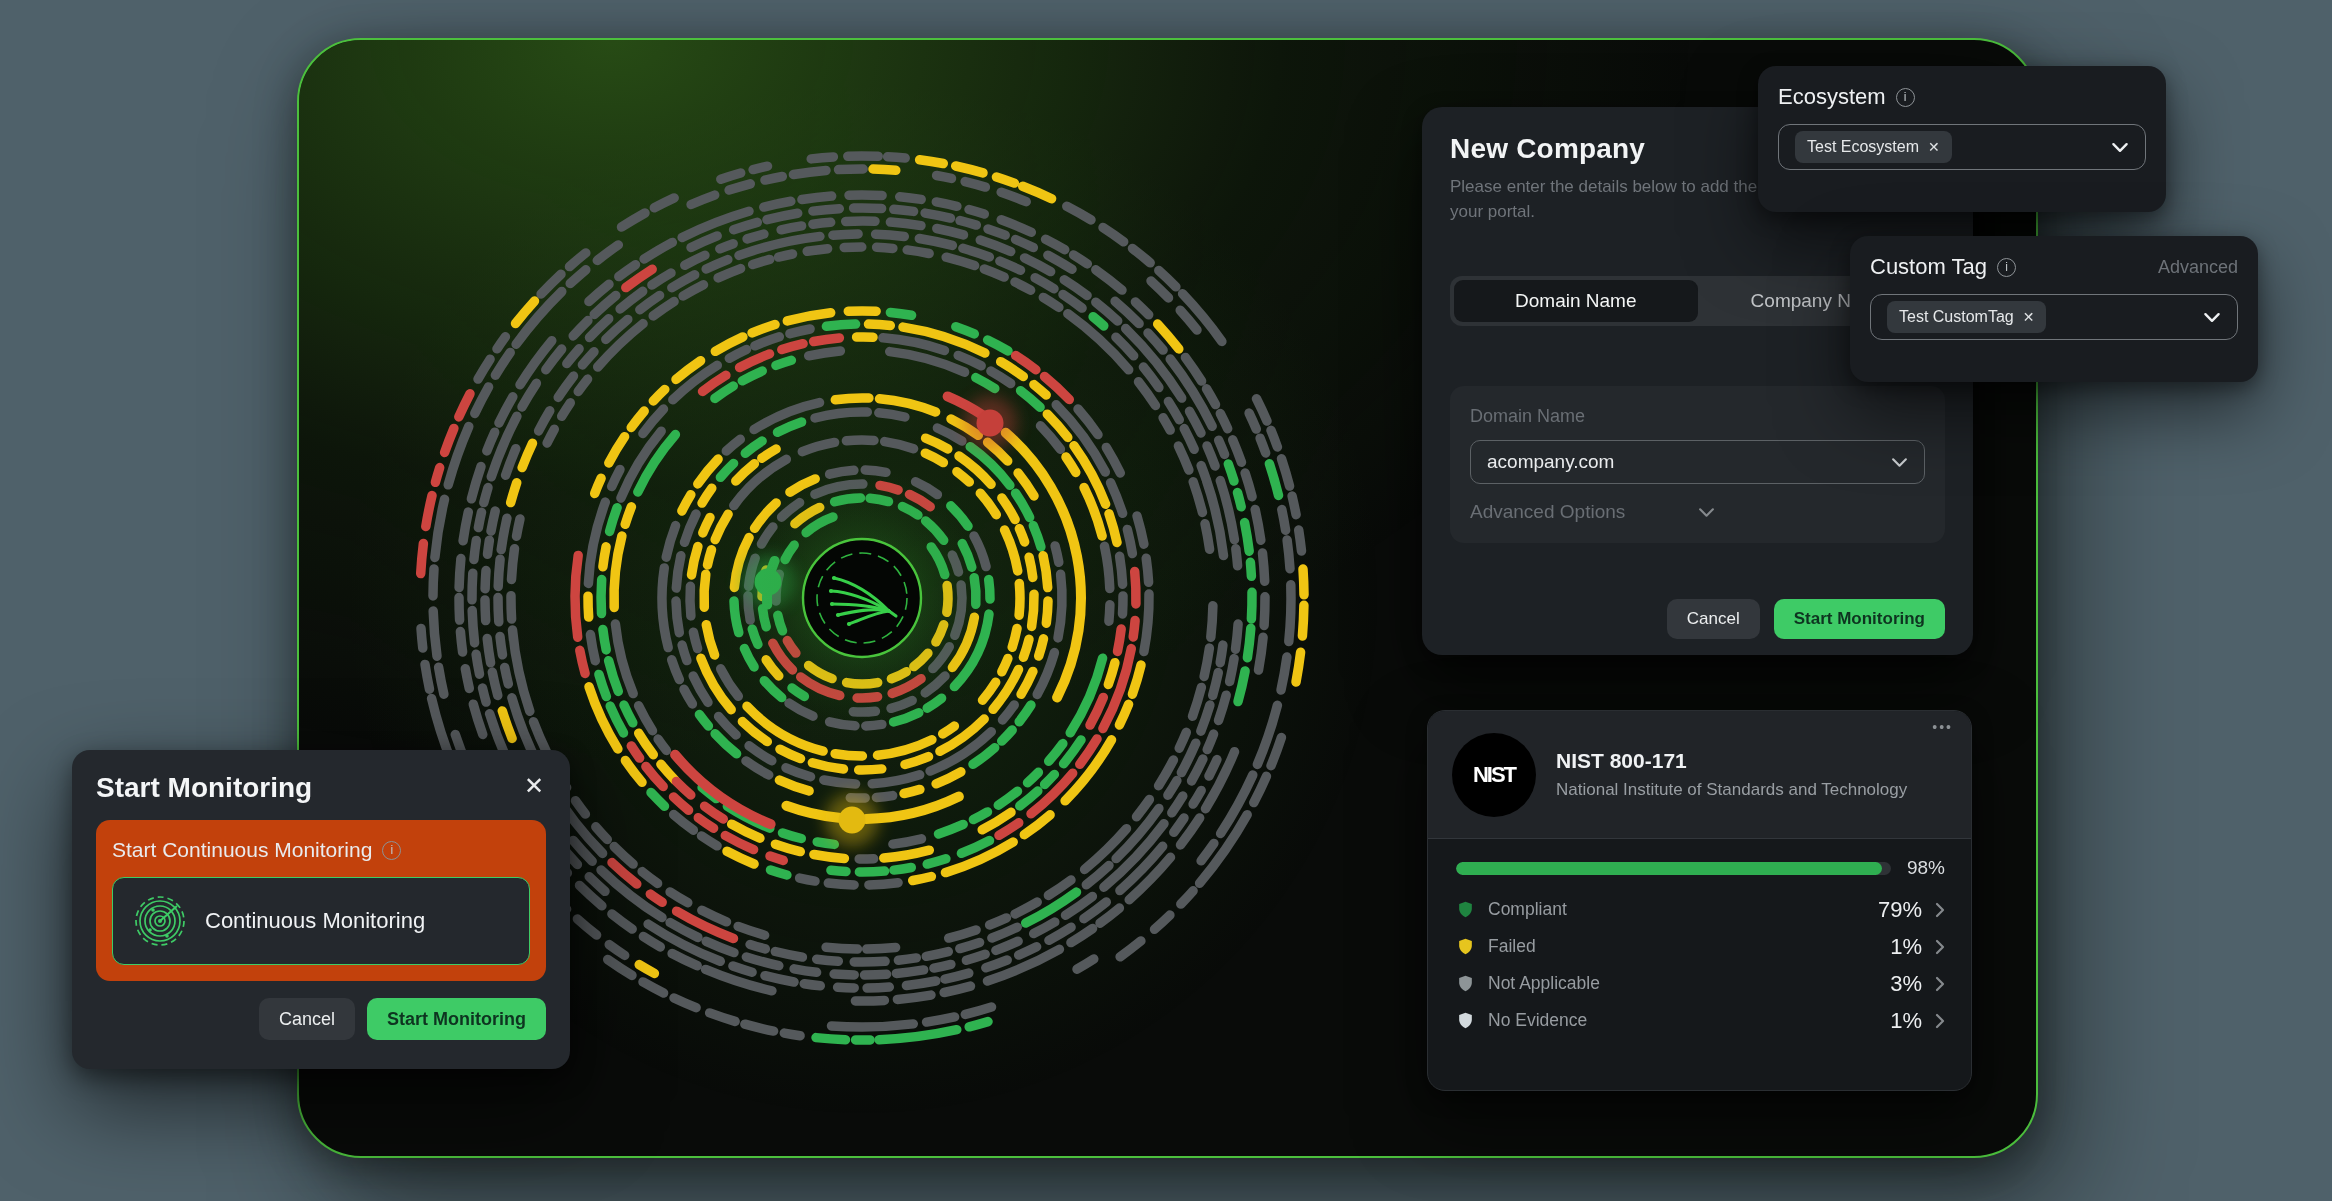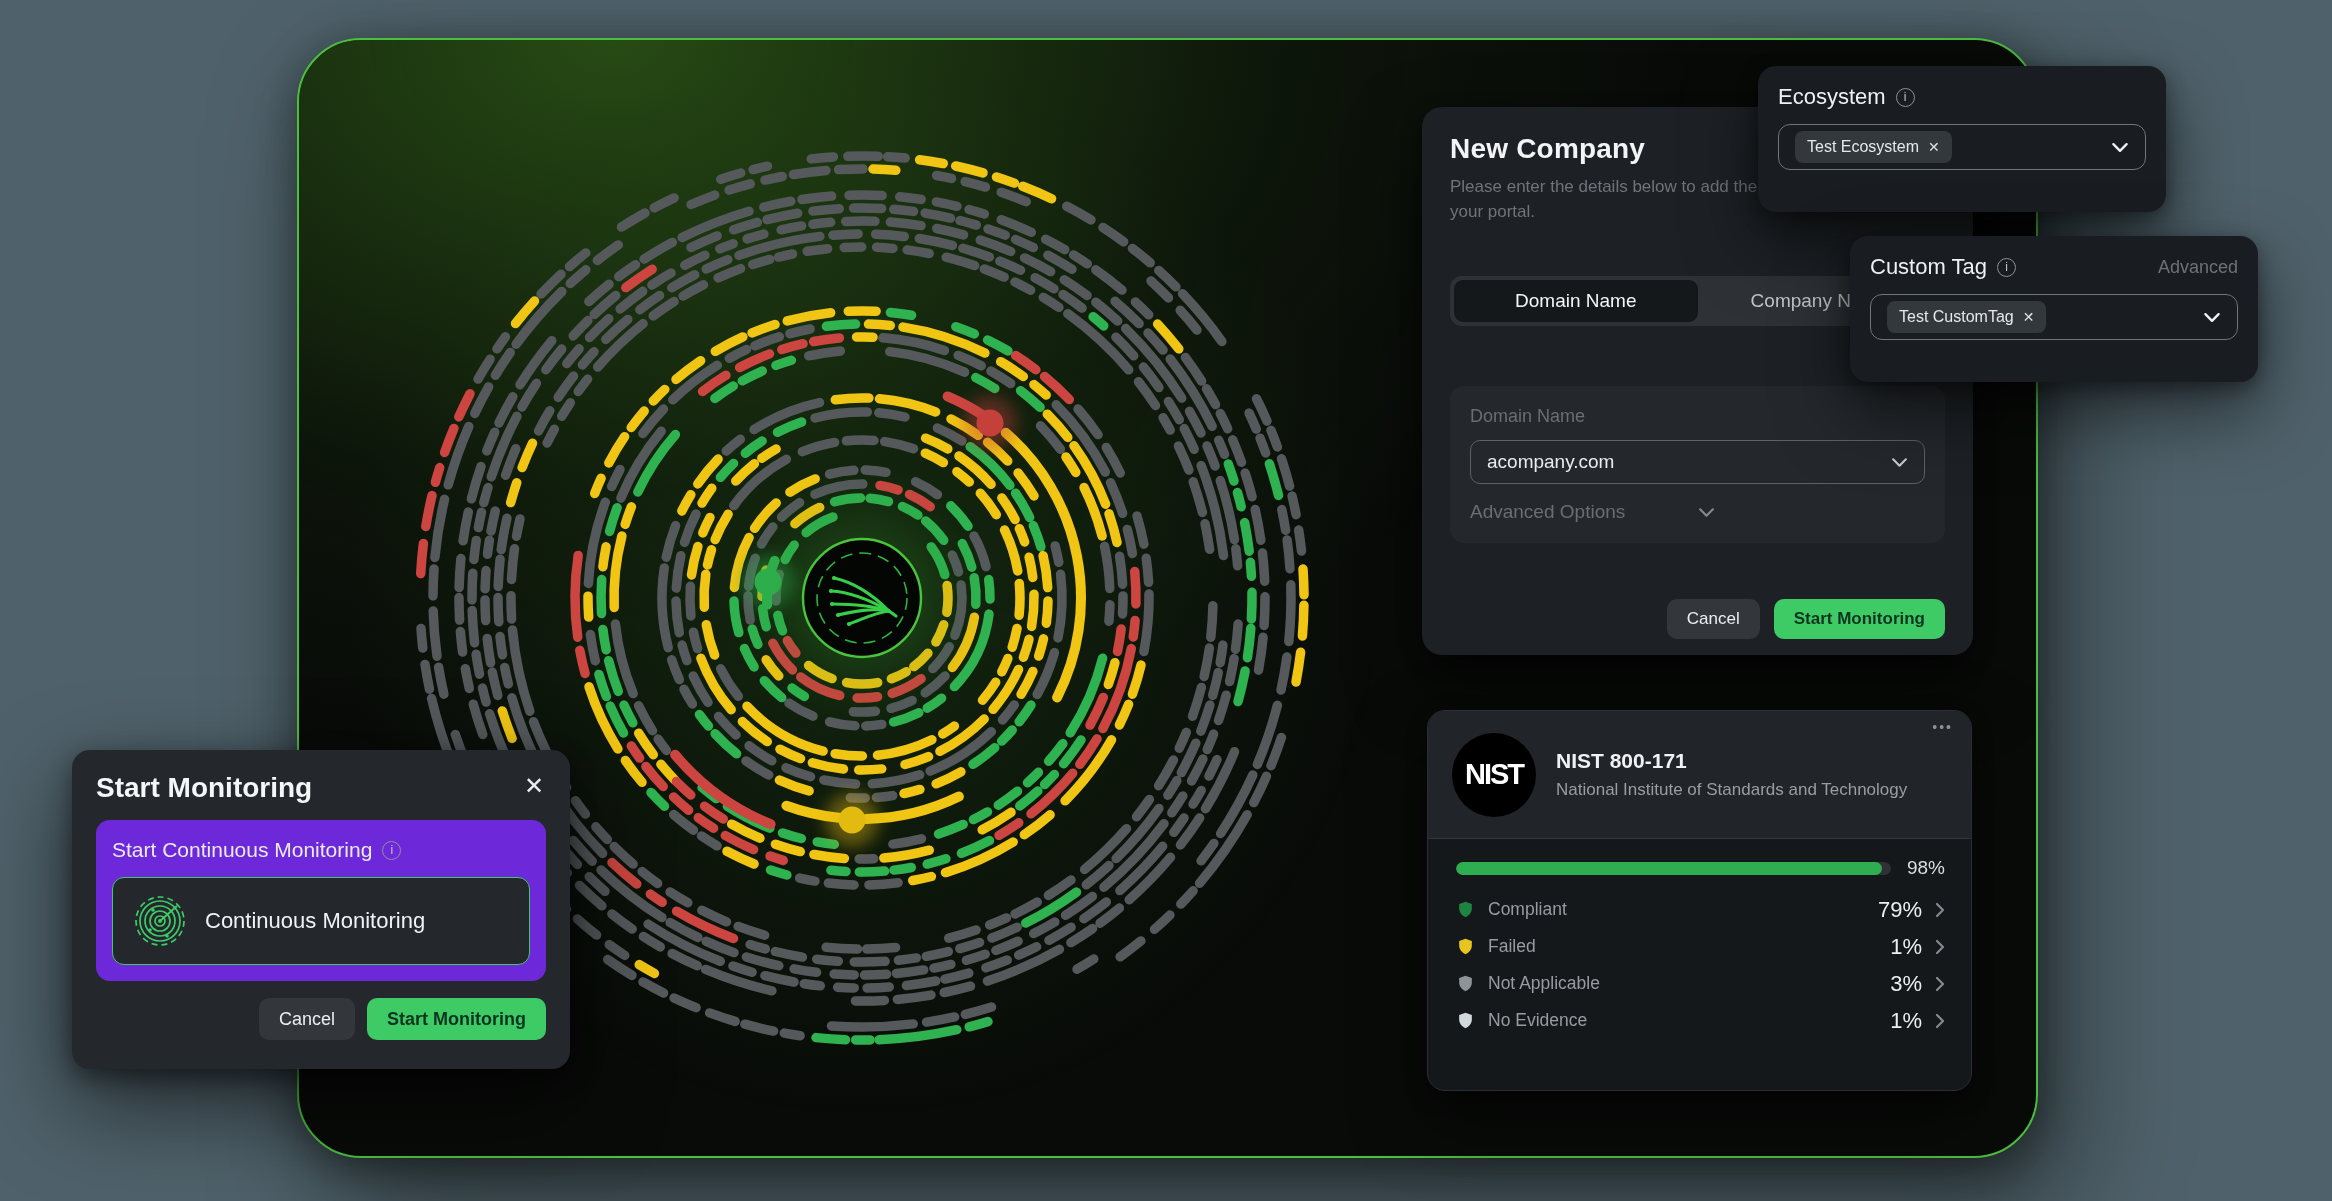--- a/index.html
+++ b/index.html
@@ -63,21 +63,21 @@
   .chip .x-icon { font-size:14px; color:#dfe2e4; font-style:normal; }
   .mini-select .chev { margin-left:auto; color:#eef0f2; }
 
   
   .nist { left:1427px; top:710px; width:545px; height:381px; background:#15181b;
     border:1px solid #2a2e32; border-radius:18px; overflow:hidden; }
   .nist-head { position:relative; background:#212428; border-bottom:1px solid #32363b;
     height:128px; display:flex; align-items:center; gap:20px; padding:0 24px 0 24px; }
   .nist-logo { width:84px; height:84px; border-radius:50%; background:#000; flex:0 0 auto;
     display:flex; align-items:center; justify-content:center; color:#fff; font-weight:800;
-    font-size:29px; letter-spacing:-2px; }
+    font-size:22px; letter-spacing:-2px; }
   .nist-title { font-size:21px; font-weight:700; color:#f0f2f4; }
   .nist-sub { margin-top:7px; font-size:17px; color:#999ea3; white-space:nowrap; }
   .nist-menu { position:absolute; top:8px; right:18px; color:#8b9094; font-size:14px;
     letter-spacing:2px; cursor:pointer; }
   .nist-body { padding:18px 26px 10px 28px; }
   .prog-row { display:flex; align-items:center; gap:16px; }
   .prog-track { flex:1; height:13px; border-radius:7px; background:#2e3236; overflow:hidden; }
   .prog-fill { height:100%; border-radius:7px; background:#2fae51; }
   .prog-label { font-size:19px; color:#dadde0; }
   .rows { margin-top:12px; }
@@ -86,21 +86,21 @@
   .n-row .val { font-size:22px; color:#eceef0; }
   .n-row .chev { color:#85898d; }
   .shield { flex:0 0 auto; display:flex; }
 
   
   .modal { left:72px; top:750px; width:498px; height:319px; background:#24282d; border-radius:18px;
     padding:22px 24px; box-shadow:0 36px 90px rgba(0,0,0,.6), 0 8px 24px rgba(0,0,0,.45); }
   .modal-head { display:flex; align-items:flex-start; }
   .modal-title { font-size:28px; font-weight:700; color:#f4f6f7; }
   .modal-close { margin-left:auto; font-size:24px; color:#e9ebed; cursor:pointer; line-height:1; padding:2px; }
-  .modal-inner { margin-top:16px; background:#6d28d9; border-radius:14px; padding:18px 16px 14px; }
+  .modal-inner { margin-top:16px; background:#c2410c; border-radius:14px; padding:18px 16px 14px; }
   .mi-label-row { display:flex; align-items:center; }
   .mi-label { font-size:21px; color:#e9ebee; }
   .option { margin-top:15px; height:88px; border:1.6px solid #3ecb66; border-radius:12px;
     background:#24282d; display:flex; align-items:center; gap:18px; padding:0 20px; cursor:pointer; }
   .option-label { font-size:22px; color:#f0f2f4; }
   .modal-footer { margin-top:17px; display:flex; justify-content:flex-end; gap:12px; }
   .modal .btn { height:42px; font-size:18px; }
 </style>
 </head>
 <body>

